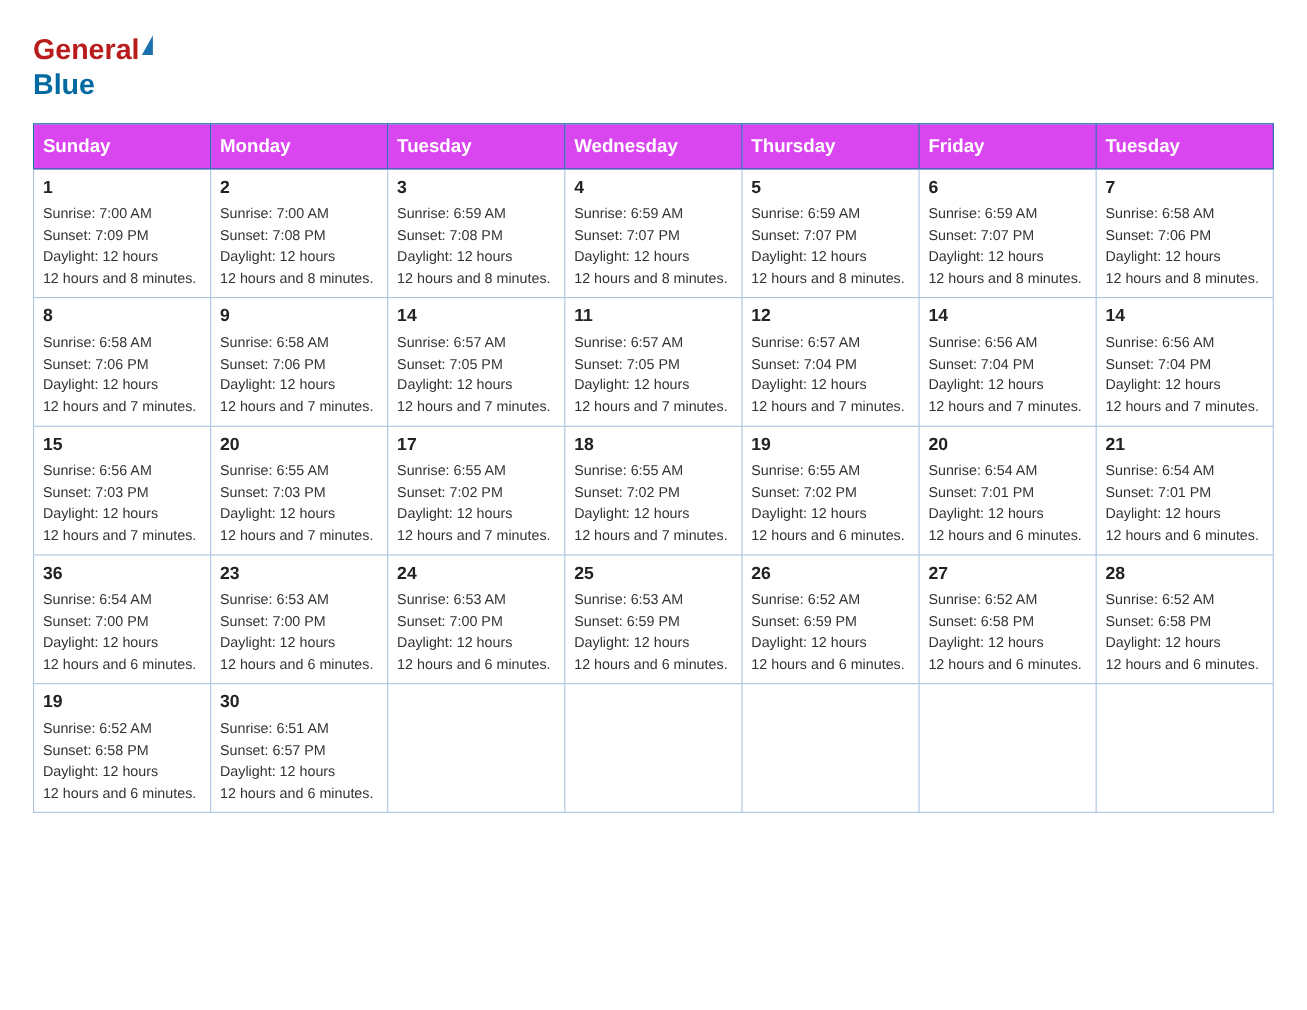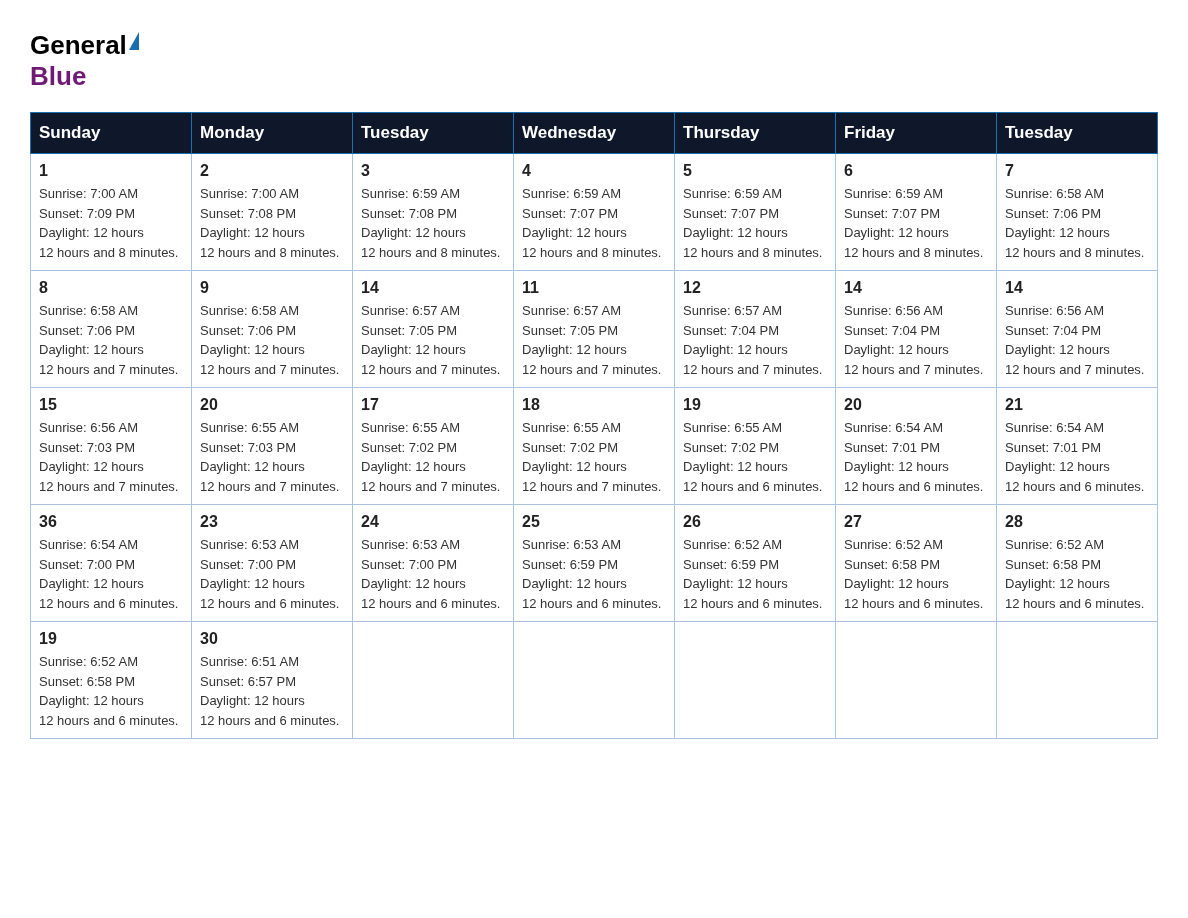--- a/index.html
+++ b/index.html
@@ -18,26 +18,26 @@
     }
     .logo {
       display: flex;
       align-items: center;
       gap: 4px;
       margin-top: 10px;
     }
     .logo-text-general {
       font-size: 26px;
       font-weight: bold;
-      color: #000000;
+      color: #b91c1c;
     }
     .logo-text-blue {
       font-size: 26px;
       font-weight: bold;
-      color: #701a75;
+      color: #0369a1;
     }
     .logo-triangle {
       width: 0;
       height: 0;
       border-left: 10px solid transparent;
       border-bottom: 18px solid #1a6faf;
       display: inline-block;
       margin-left: 2px;
       position: relative;
       top: -4px;
@@ -55,21 +55,21 @@
       font-size: 22px;
       color: #444;
       margin-top: 4px;
     }
     table {
       width: 100%;
       border-collapse: collapse;
       table-layout: fixed;
     }
     thead th {
-      background: #0f172a;
+      background: #d946ef;
       color: #fff;
       font-size: 17px;
       font-weight: bold;
       padding: 10px 8px;
       text-align: left;
       border: 1px solid #1a6faf;
     }
     tbody td {
       border: 1px solid #aac4e0;
       vertical-align: top;

